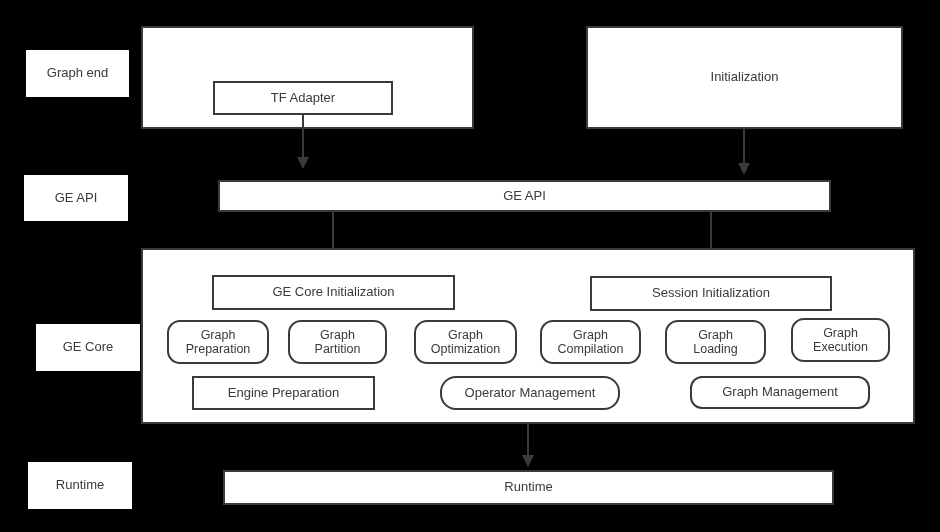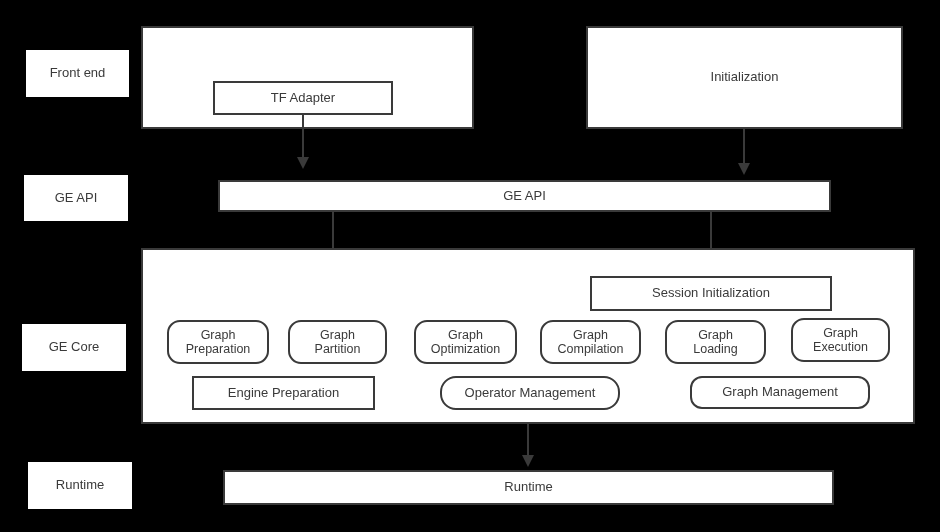--- a/index.html
+++ b/index.html
@@ -66,25 +66,25 @@
     border-left: 6px solid transparent;
     border-right: 6px solid transparent;
     border-top: 12px solid #3a3a3a;
   }
 </style>
 </head>
 <body>
 
 <div id="canvas">
 
-  <div class="box plain lbl" style="left:26px; top:50px; width:103px; height:47px;">Front end</div>
+  <div class="box plain lbl" style="left:26px; top:50px; width:103px; height:47px;">Graph end</div>
 
   <div class="box plain lbl" style="left:24px; top:175px; width:104px; height:46px;">GE API</div>
 
-  <div class="box plain lbl" style="left:22px; top:324px; width:104px; height:47px;">GE Core</div>
+  <div class="box plain lbl" style="left:36px; top:324px; width:104px; height:47px;">GE Core</div>
 
   <div class="box plain lbl" style="left:28px; top:462px; width:104px; height:47px;">Runtime</div>
 
   <div class="container-box" style="left:141px; top:26px; width:333px; height:103px;">
     <div class="container-label fs13" style="top:50px;">Tensorflow</div>
   </div>
   <div class="box outlined fs13" style="left:213px; top:81px; width:180px; height:34px;">TF Adapter</div>
 
   <div class="box outlined fs13" style="left:586px; top:26px; width:317px; height:103px;">Initialization</div>
 
@@ -97,20 +97,21 @@
   <div class="box outlined fs13" style="left:218px; top:180px; width:613px; height:32px;">GE API</div>
 
   <div class="vline" style="left:332px; top:212px; height:49px;"></div>
   <div class="arrowhead" style="left:327px; top:258px;"></div>
 
   <div class="vline" style="left:710px; top:212px; height:49px;"></div>
   <div class="arrowhead" style="left:705px; top:258px;"></div>
 
   <div class="container-box" style="left:141px; top:248px; width:774px; height:176px;"></div>
 
+  <div class="box outlined fs13" style="left:212px; top:275px; width:243px; height:35px;">GE Core Initialization</div>
 
   <div class="box outlined fs13" style="left:590px; top:276px; width:242px; height:35px;">Session Initialization</div>
 
   <div class="box outlined fs125" style="left:167px; top:320px; width:102px; height:44px;">Graph
 Preparation</div>
 
   <div class="box outlined fs125" style="left:288px; top:320px; width:99px; height:44px;">Graph
 Partition</div>
 
   <div class="box outlined fs125" style="left:414px; top:320px; width:103px; height:44px;">Graph

